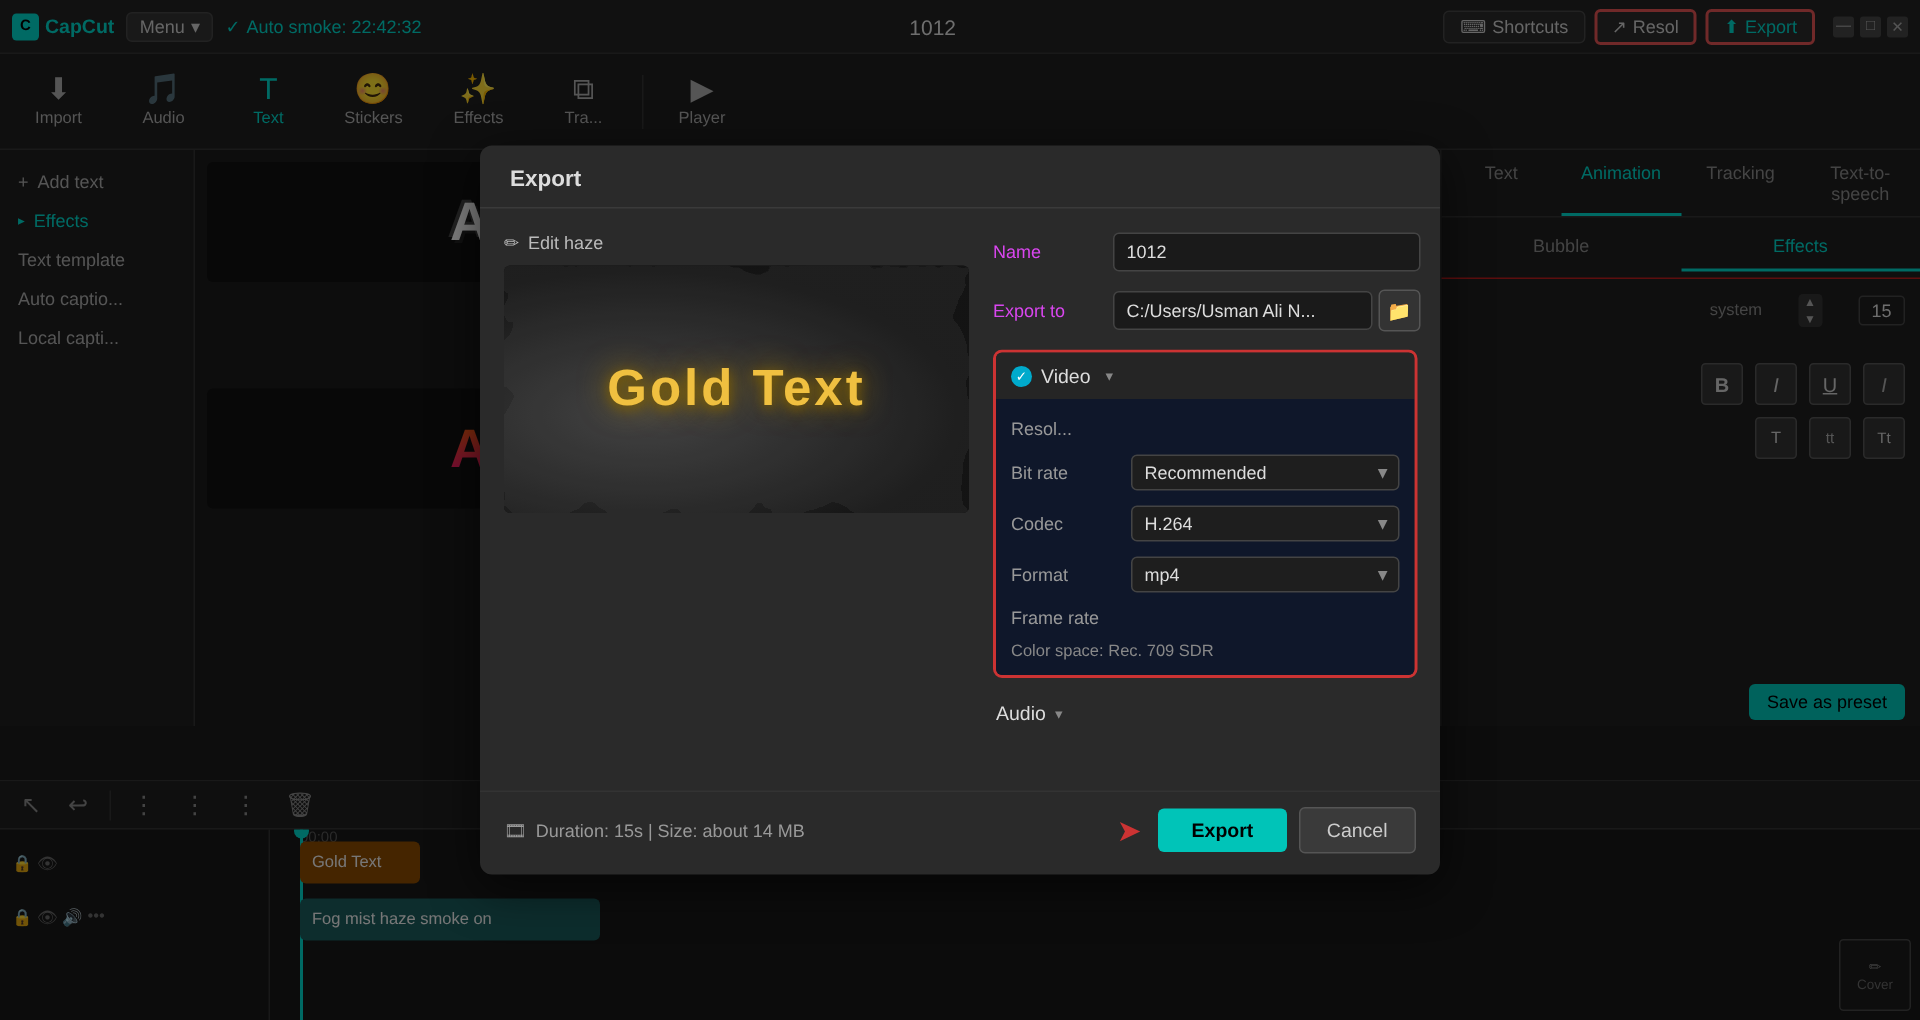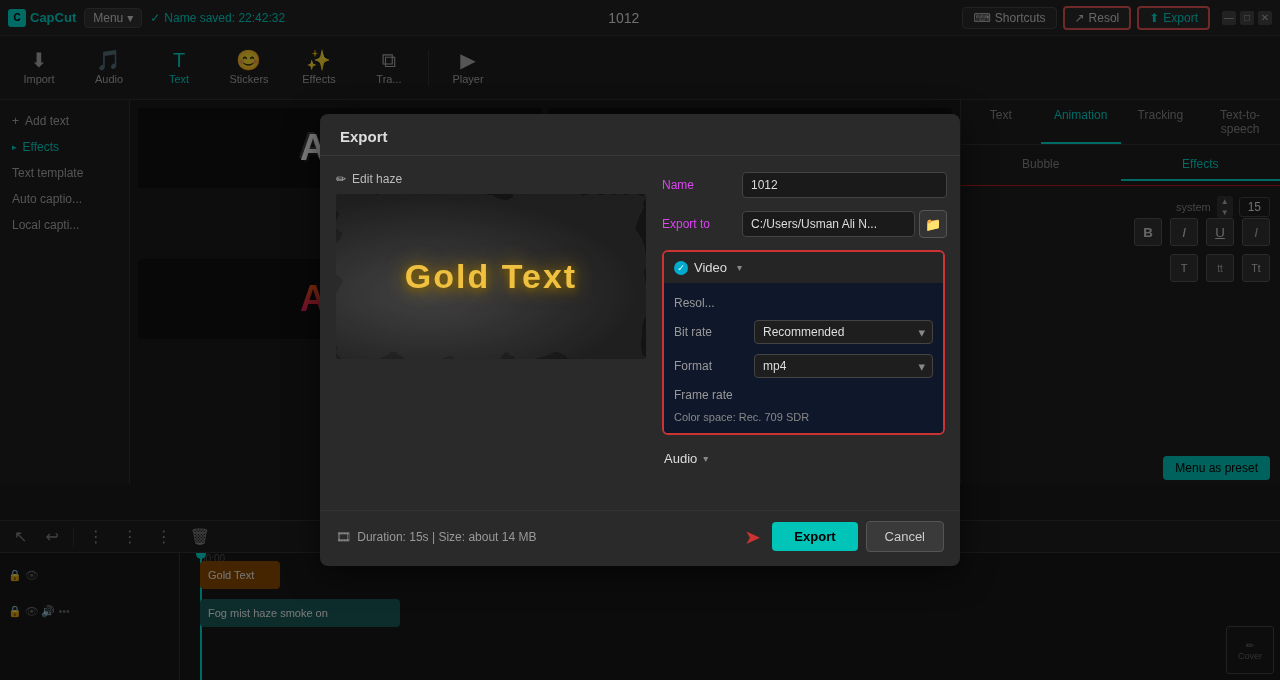--- a/index.html
+++ b/index.html
@@ -608,21 +608,21 @@
     <div class="logo">
       <div class="logo-icon">C</div>
       <span>CapCut</span>
     </div>
     <button class="menu-btn">
       <span>Menu</span>
       <span>▾</span>
     </button>
     <span class="auto-saved">
       <span>✓</span>
-      <span>Name saved: 22:42:32</span>
+      <span>Auto smoke: 22:42:32</span>
     </span>
   </div>
   <div class="toolbar-center">1012</div>
   <div class="toolbar-right">
     <button class="toolbar-btn">
       <span>⌨</span>
       <span>Shortcuts</span>
     </button>
     <button class="toolbar-btn active-share">
       <span>↗</span>
@@ -719,42 +719,42 @@
       <div class="right-tab active">Animation</div>
       <div class="right-tab">Tracking</div>
       <div class="right-tab">Text-to-speech</div>
     </div>
     <div style="display:flex; border-bottom:1px solid #b91c1c; padding: 4px 0;">
       <div class="right-tab">Bubble</div>
       <div class="right-tab active">Effects</div>
     </div>
     <div style="padding: 10px; position:relative; height: calc(100% - 80px);">
 
-      <div style="display:flex; justify-content:flex-end; margin-bottom:0; align-items:center; gap:6px;">
+      <div style="display:flex; justify-content:flex-end; margin-bottom:24px; align-items:center; gap:24px;">
         <span style="color:#888; font-size:11px;">system</span>
         <div style="display:flex; flex-direction:column; background:#333; border-radius:3px;">
           <span style="font-size:8px; color:#aaa; padding:1px 4px; cursor:pointer;">▲</span>
           <span style="font-size:8px; color:#aaa; padding:1px 4px; cursor:pointer;">▼</span>
         </div>
         <span style="background:#1e1e1e; border:1px solid #444; border-radius:3px; padding:2px 8px; color:#ddd; font-size:12px;">15</span>
       </div>
 
       <div style="display:flex; gap:8px; margin-bottom:8px; justify-content:flex-end;">
         <button style="background:#333; border:1px solid #555; color:#ccc; border-radius:3px; width:28px; height:28px; cursor:pointer; font-weight:bold;">B</button>
         <button style="background:#333; border:1px solid #555; color:#ccc; border-radius:3px; width:28px; height:28px; cursor:pointer; font-style:italic;">I</button>
         <button style="background:#333; border:1px solid #555; color:#ccc; border-radius:3px; width:28px; height:28px; cursor:pointer; text-decoration:underline;">U</button>
         <button style="background:#333; border:1px solid #555; color:#aaa; border-radius:3px; width:28px; height:28px; cursor:pointer; font-style:italic;"><i>I</i></button>
       </div>
       <div style="display:flex; gap:8px; margin-bottom:8px; justify-content:flex-end;">
         <button style="background:#333; border:1px solid #555; color:#ccc; border-radius:3px; width:28px; height:28px; cursor:pointer; font-size:11px;">T</button>
         <button style="background:#333; border:1px solid #555; color:#aaa; border-radius:3px; width:28px; height:28px; cursor:pointer; font-size:10px;">tt</button>
         <button style="background:#333; border:1px solid #555; color:#ccc; border-radius:3px; width:28px; height:28px; cursor:pointer; font-size:10px;">Tt</button>
       </div>
       <div style="display:flex; justify-content:flex-end; margin-top:auto; position:absolute; bottom:10px; right:10px;">
-        <button style="background:#00c4b8; color:#000; border:none; border-radius:4px; padding:5px 12px; font-size:12px; cursor:pointer;">Menu as preset</button>
+        <button style="background:#00c4b8; color:#000; border:none; border-radius:4px; padding:5px 12px; font-size:12px; cursor:pointer;">Save as preset</button>
       </div>
     </div>
   </div>
 </div>
 
 <div class="timeline">
   <div class="timeline-toolbar">
     <span class="tl-btn">↖</span>
     <span class="tl-btn">↩</span>
     <span style="width:1px; height:20px; background:#333;"></span>
@@ -855,20 +855,29 @@
                 <span class="param-label">Bit rate</span>
                 <div class="param-select-wrap">
                   <select>
                     <option>Recommended</option>
                     <option>Low</option>
                     <option>High</option>
                   </select>
                 </div>
               </div>
               <div class="param-row">
+                <span class="param-label">Codec</span>
+                <div class="param-select-wrap">
+                  <select>
+                    <option>H.264</option>
+                    <option>H.265</option>
+                  </select>
+                </div>
+              </div>
+              <div class="param-row">
                 <span class="param-label">Format</span>
                 <div class="param-select-wrap">
                   <select>
                     <option>mp4</option>
                     <option>mov</option>
                     <option>avi</option>
                   </select>
                 </div>
               </div>
               <div class="param-row">

